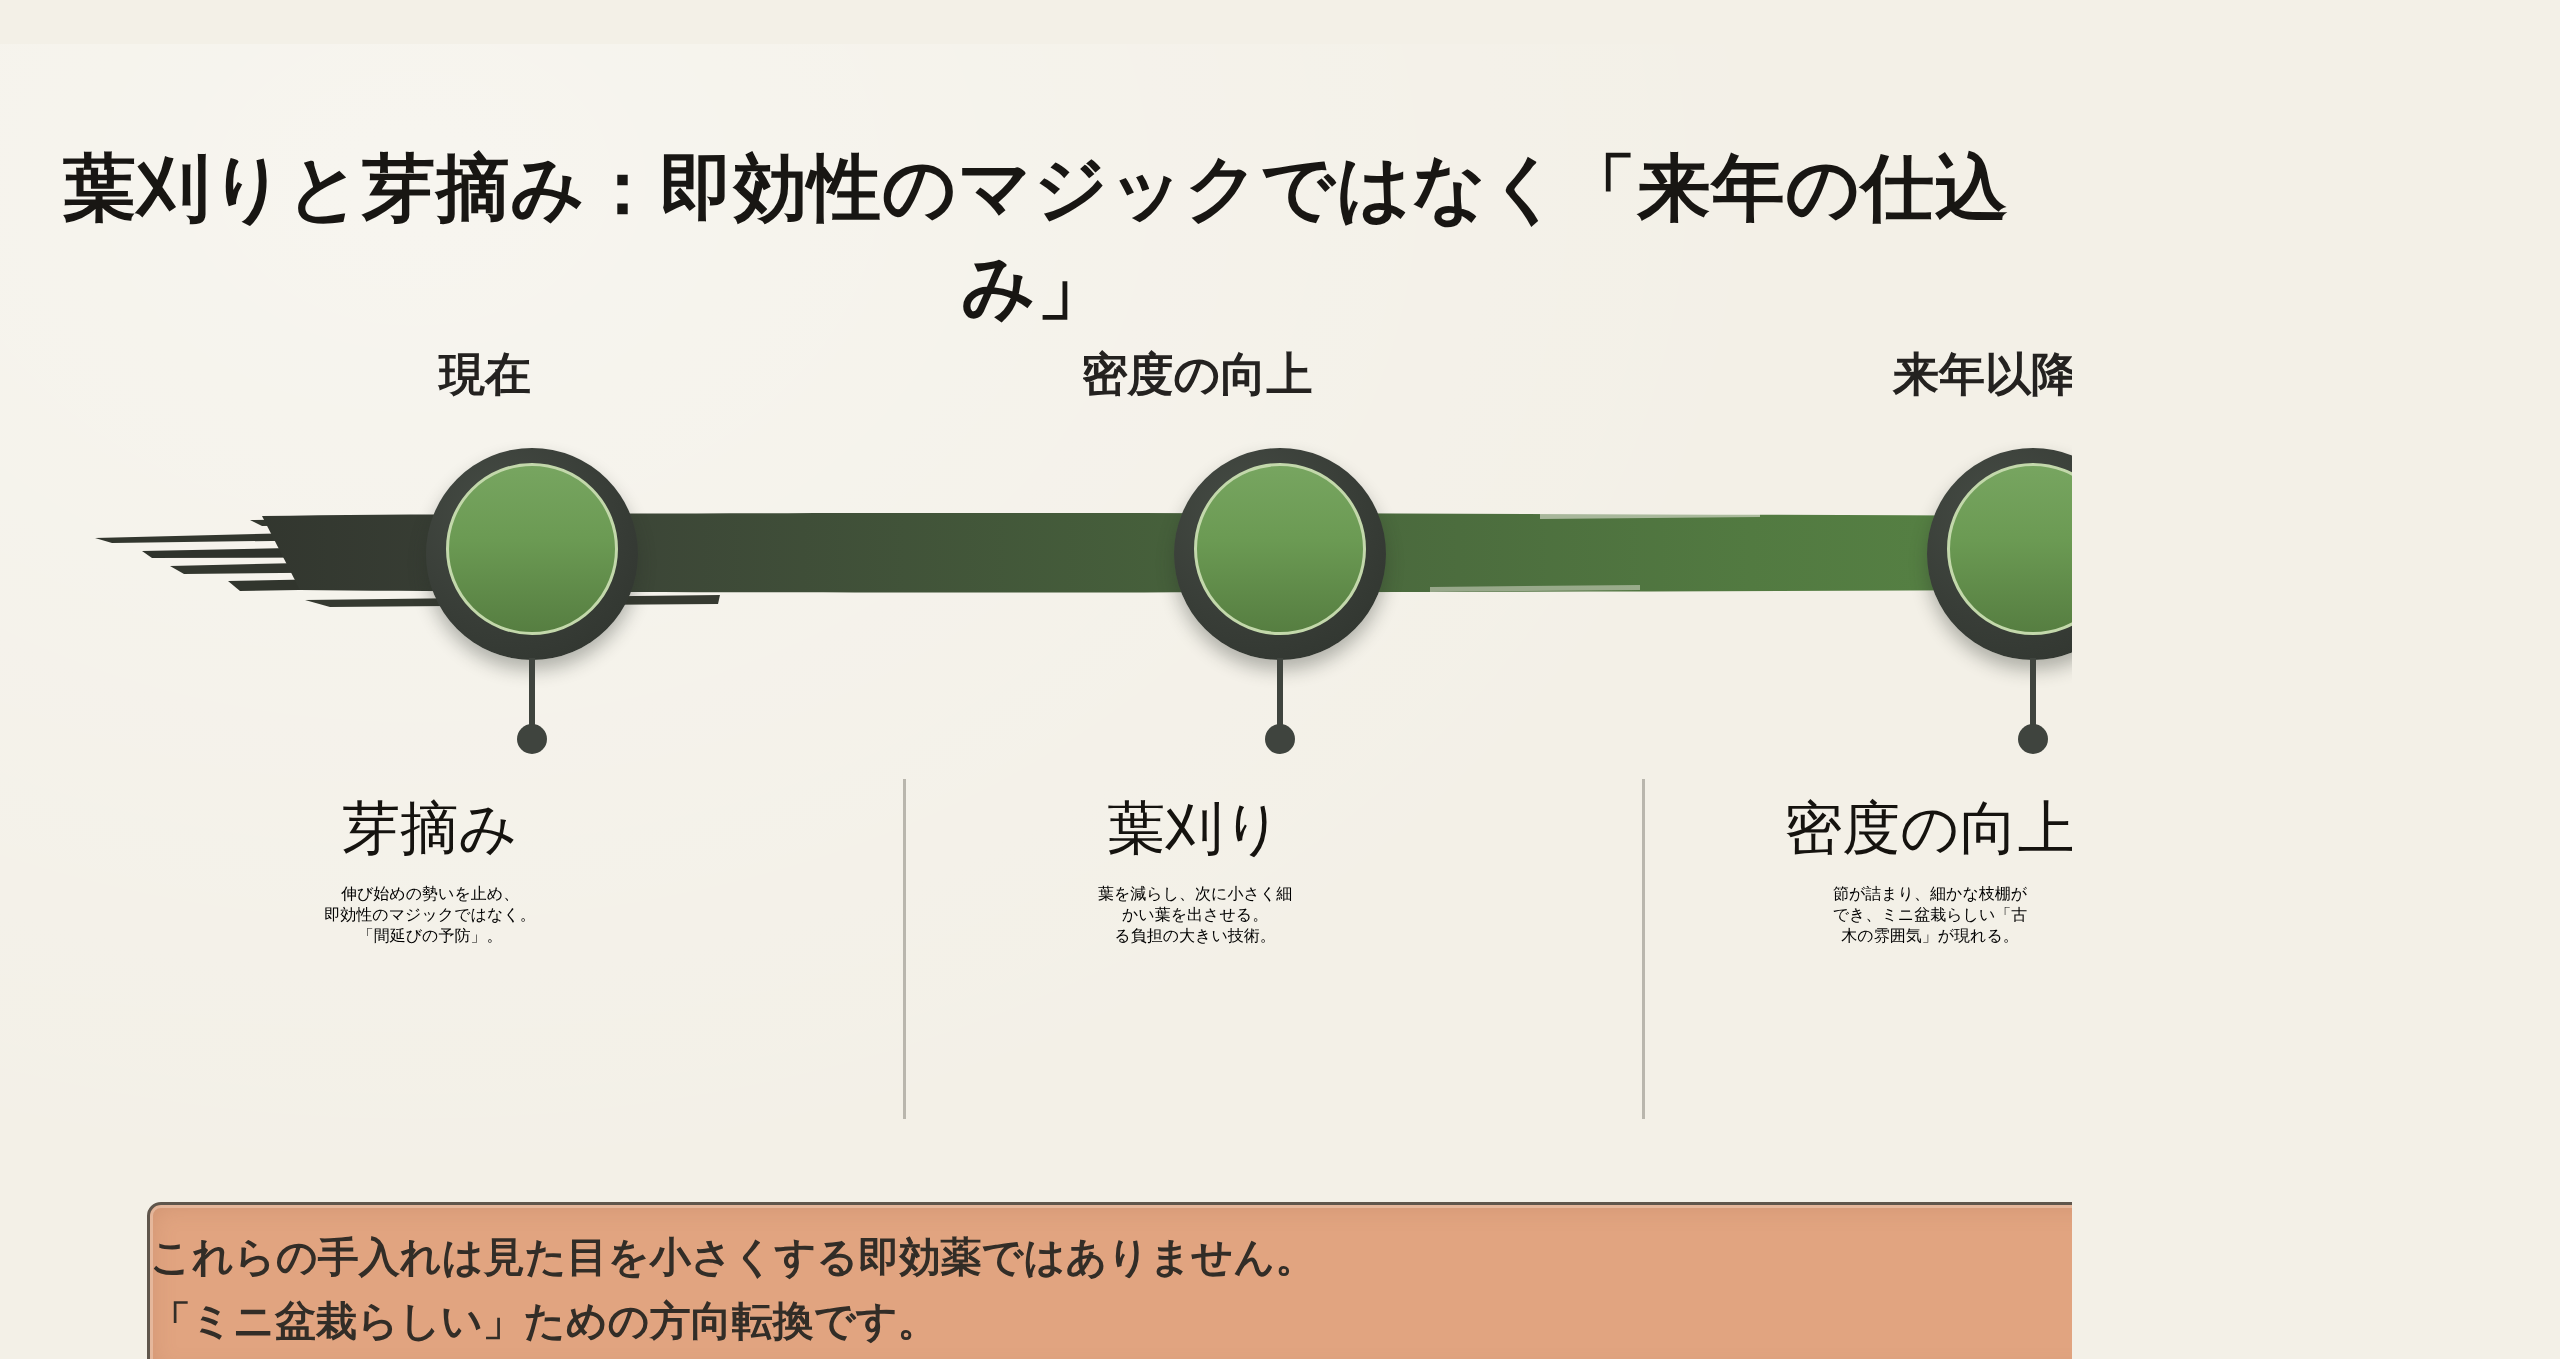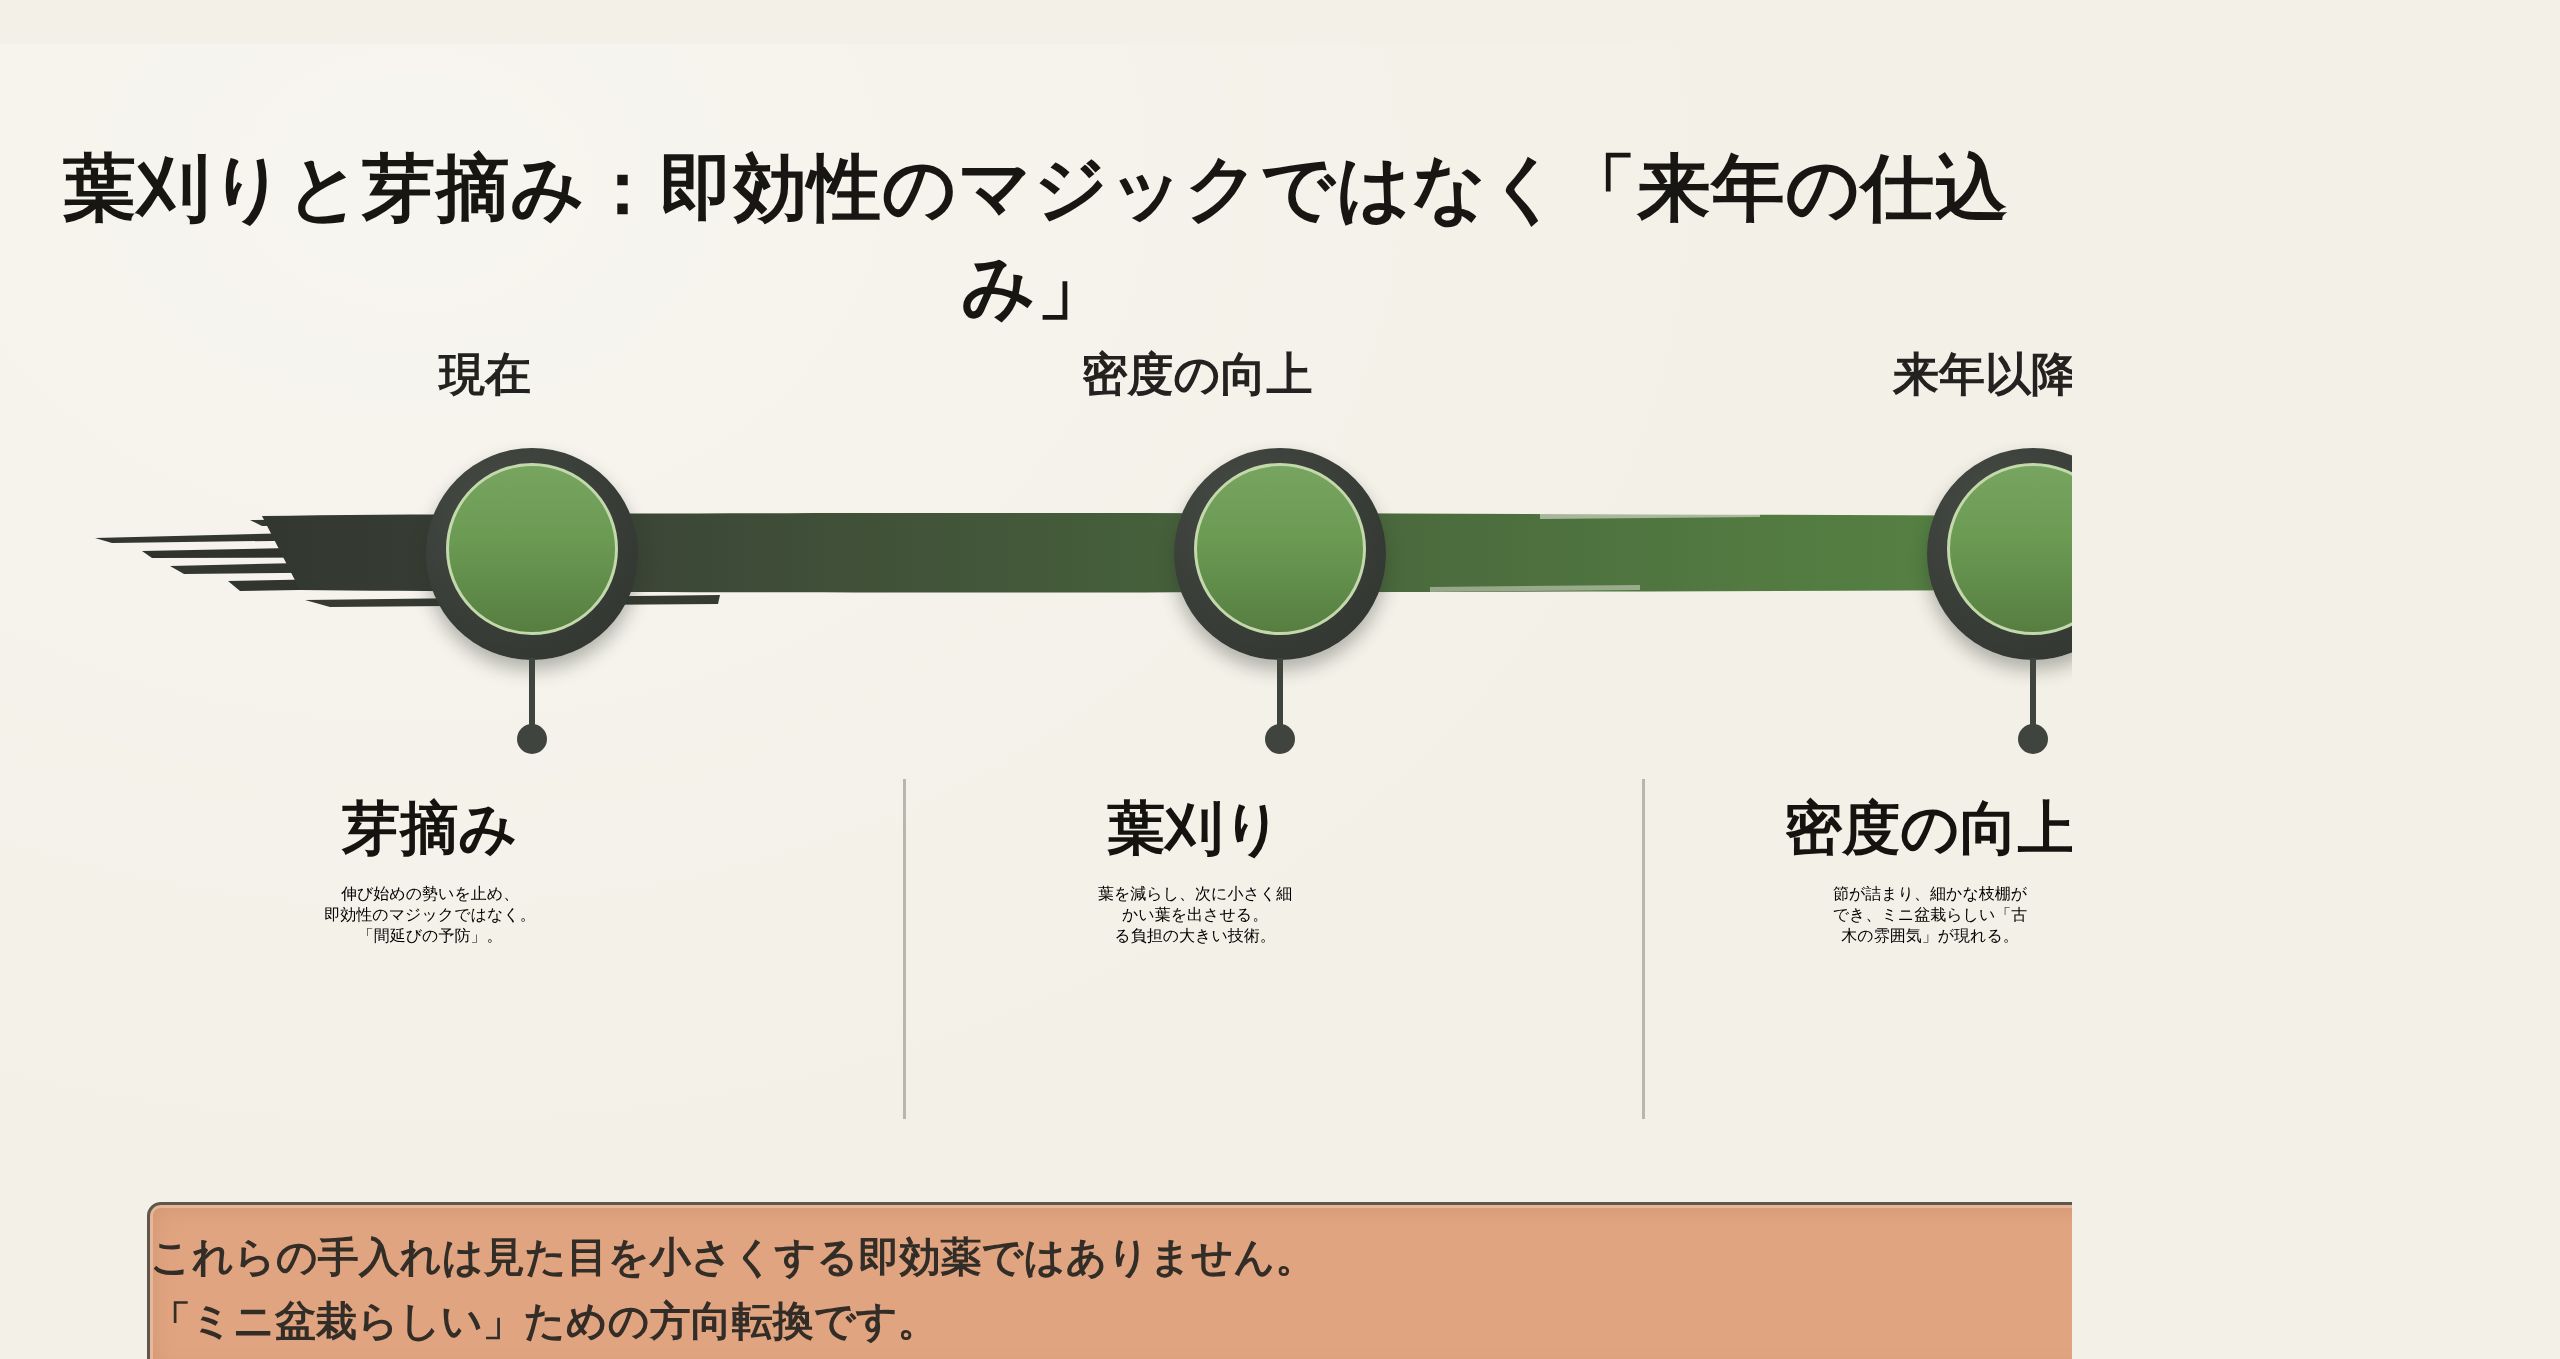--- a/index.html
+++ b/index.html
@@ -43,21 +43,21 @@
   .stem:after{
     content:"";position:absolute;left:50%;top:66px;transform:translateX(-50%);
     width:30px;height:30px;border-radius:50%;background:#3f443e;
   }
   .st0{left:529px;} .st1{left:1277px;} .st2{left:2030px;}
   
   .col{position:absolute;top:746px;width:700px;text-align:center;}
   .c0{left:80px;} .c1{left:845px;} .c2{left:1580px;}
   .col-heading{
     margin:0 0 16px 0;font-family:"Liberation Serif","DejaVu Serif",serif;
-    font-weight:700;font-size:58px;color:#15130f;
+    font-weight:400;font-size:58px;color:#15130f;
   }
   .col-body{margin:0;font-size:40px;line-height:57px;font-weight:700;color:#1d1b18;}
   
   .divider{position:absolute;top:735px;width:3px;height:340px;background:#b9b6ad;}
   .d0{left:903px;} .d1{left:1642px;}
   
   .callout{
     position:absolute;left:147px;top:1158px;width:2279px;height:175px;
     box-sizing:border-box;border-radius:14px;background:#e1a480;
     border:3px solid #5f564c;

